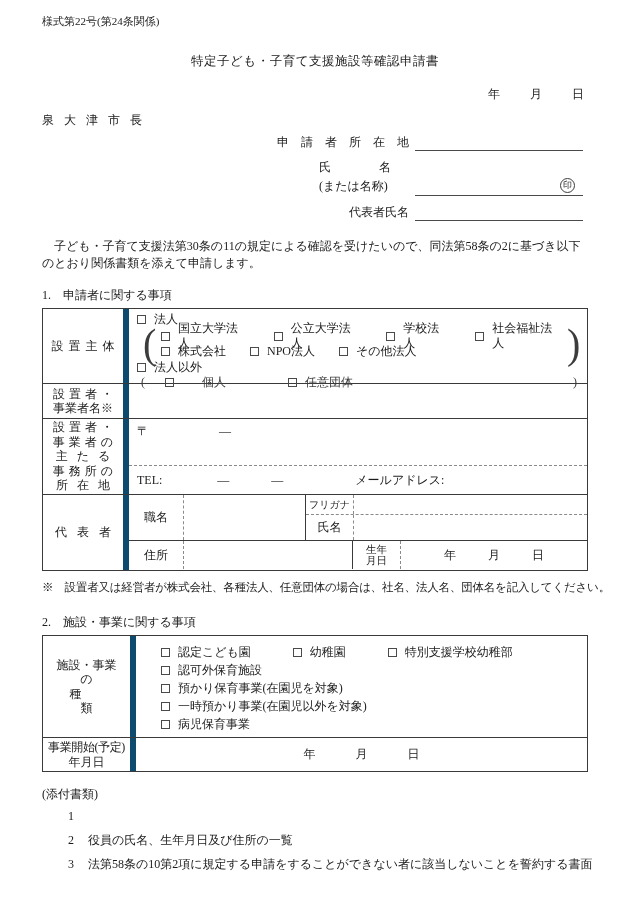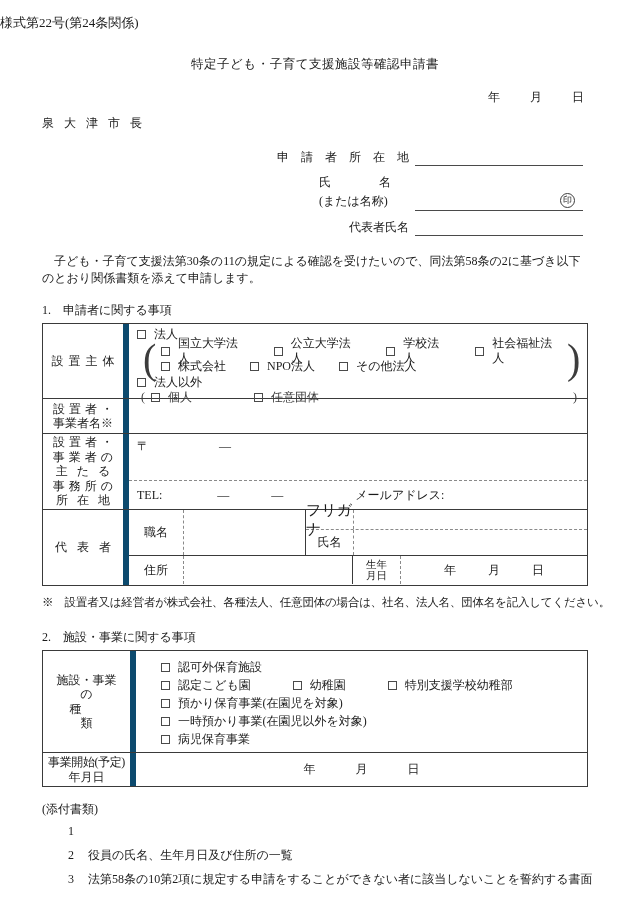--- a/index.html
+++ b/index.html
@@ -1,26 +1,26 @@
 <!DOCTYPE html>
 <html><head>
 <meta charset="utf-8">
 <style>
   * { margin:0; padding:0; box-sizing:border-box; }
   html,body { background:#ffffff; }
   body { width:630px; height:903px; font-family:"Liberation Serif","DejaVu Serif",serif; font-size:12px; color:#1b1b1b; }
   .page { position:relative; width:630px; height:903px; padding-top:14px; overflow:hidden; }
 
-  .form-number { font-size:13px; }
+  .form-number { margin-left:42px; font-size:11px; }
   .title { text-align:center; margin-top:24px; font-size:12.5px; letter-spacing:0.5px; }
   .date-line { margin-top:16px; margin-right:46px; text-align:right; }
   .date-line span { margin-left:30px; }
   .addressee { margin-left:42px; margin-top:9px; letter-spacing:10px; }
 
-  .applicant { margin-top:16px; margin-right:47px;padding-left:20px; }
+  .applicant { margin-top:4px; margin-right:47px;padding-left:20px; }
   .app-row { display:flex; justify-content:flex-end; align-items:flex-end; margin-bottom:7px; }
   .app-label { letter-spacing:12px; margin-right:-6px; }
   .app-label2 { width:96px; text-align:left; line-height:19px; }
   .app-label3 { margin-right:6px; }
   .fill-line { width:168px; border-bottom:1px solid #4a4a4a; height:18px; position:relative; }
   .seal { position:absolute; right:8px; bottom:2px; width:15px; height:15px; border:1px solid #3c3c3c; border-radius:50%; font-size:9px; line-height:13px; text-align:center; display:block; }
 
   .intro { margin:17px 42px 0 42px; line-height:17px; text-indent:1em; }
 
   .sec-heading { margin:15px 0 4px 42px; }
@@ -71,21 +71,21 @@
   .office-tel .d2 { margin-left:42px; }
   .office-tel .mail { margin-left:72px; }
 
   
   .rep { display:flex; flex-direction:column; height:100%; }
   .rep-top { height:46px; display:flex; border-bottom:1px solid #3a3a3a; }
   .pos-label { width:55px; border-right:1px dashed #8a8a8a; display:flex; align-items:center; justify-content:center; flex-shrink:0; }
   .pos-value { width:122px; border-right:1px solid #3a3a3a; flex-shrink:0; }
   .name-col { flex:1; display:flex; flex-direction:column; min-width:0; }
   .furigana-row { height:20px; display:flex; border-bottom:1px dashed #8a8a8a; }
-  .furigana-row .sub-label { font-size:15px; }
+  .furigana-row .sub-label { font-size:10px; }
   .name-row { flex:1; display:flex; }
   .sub-label { width:48px; border-right:1px dashed #8a8a8a; display:flex; align-items:center; justify-content:center; flex-shrink:0; }
   .sub-value { flex:1; }
   .rep-bottom { height:28px; display:flex; }
   .addr-label { width:55px; border-right:1px dashed #8a8a8a; display:flex; align-items:center; justify-content:center; flex-shrink:0; }
   .addr-value { width:169px; border-right:1px solid #3a3a3a; flex-shrink:0; }
   .birth-label { width:48px; border-right:1px dashed #8a8a8a; display:flex; flex-direction:column; align-items:center; justify-content:center; font-size:10.5px; line-height:11px; flex-shrink:0; }
   .birth-value { flex:1; display:flex; align-items:center; justify-content:center; }
   .birth-value span { margin:0 16px; }
 
@@ -193,21 +193,21 @@
             </div>
           </div>
           <span class="bigparen">)</span>
         </div>
         <div class="cb-line">
           <span class="cb"></span>
             <span>法人以外</span>
         </div>
         <div class="cb-line small-paren">
           <span>(</span>
-          <span class="cbi" style="margin-left:6px;">
+          <span class="cbi" style="margin-left:20px;gap:20px;">
               <span class="cb"></span>
               <span>個人</span>
             </span>
           <span class="gap60"></span>
           <span class="cbi">
               <span class="cb"></span>
               <span>任意団体</span>
             </span>
           <span class="rp">)</span>
         </div>
@@ -288,37 +288,37 @@
 
   <div class="tbl tbl2">
 
     <div class="trow tr1">
       <div class="tlabel">
         <div class="lab-line">施設・事業</div>
         <div class="lab-line">の</div>
         <div class="lab-line"><span class="ls22">種類</span></div>
       </div>
       <div class="tcontent type-cell">
-        <div class="cb-line">
-          <span class="cb"></span>
-            <span>認可外保育施設</span>
-        </div>
         <div class="cb-line opts-r1">
           <span class="cbi">
               <span class="cb"></span>
               <span>認定こども園</span>
             </span>
           <span class="cbi">
               <span class="cb"></span>
               <span>幼稚園</span>
             </span>
           <span class="cbi">
               <span class="cb"></span>
               <span>特別支援学校幼稚部</span>
             </span>
+        </div>
+        <div class="cb-line">
+          <span class="cb"></span>
+            <span>認可外保育施設</span>
         </div>
         <div class="cb-line">
           <span class="cb"></span>
             <span>預かり保育事業(在園児を対象)</span>
         </div>
         <div class="cb-line">
           <span class="cb"></span>
             <span>一時預かり事業(在園児以外を対象)</span>
         </div>
         <div class="cb-line">

